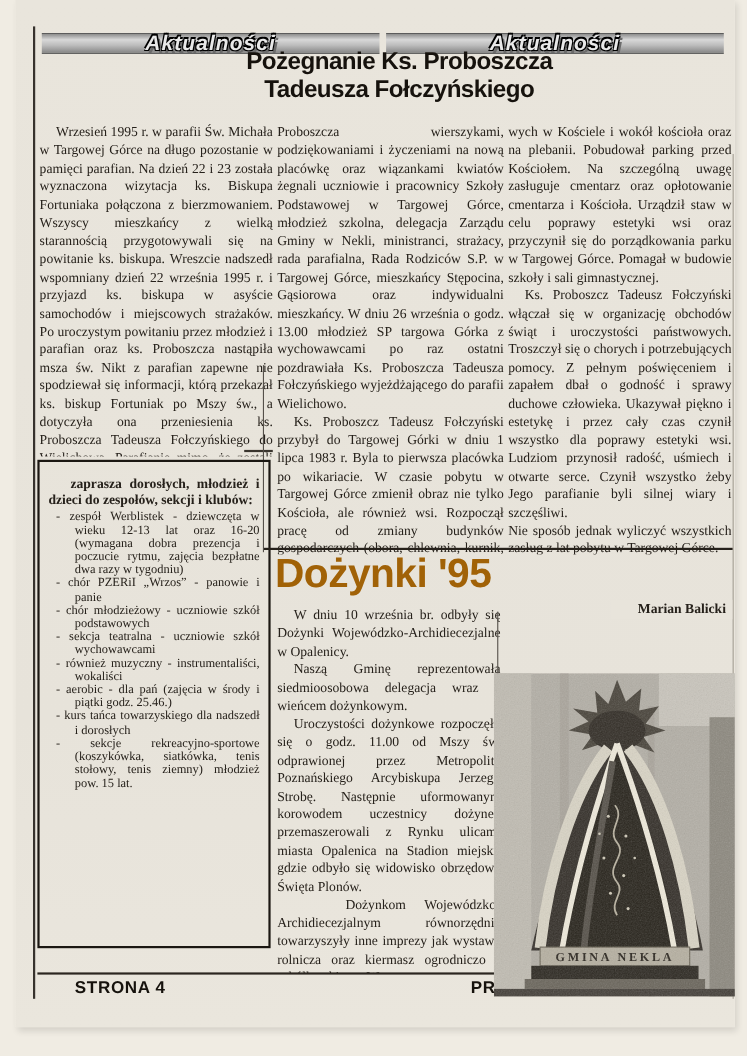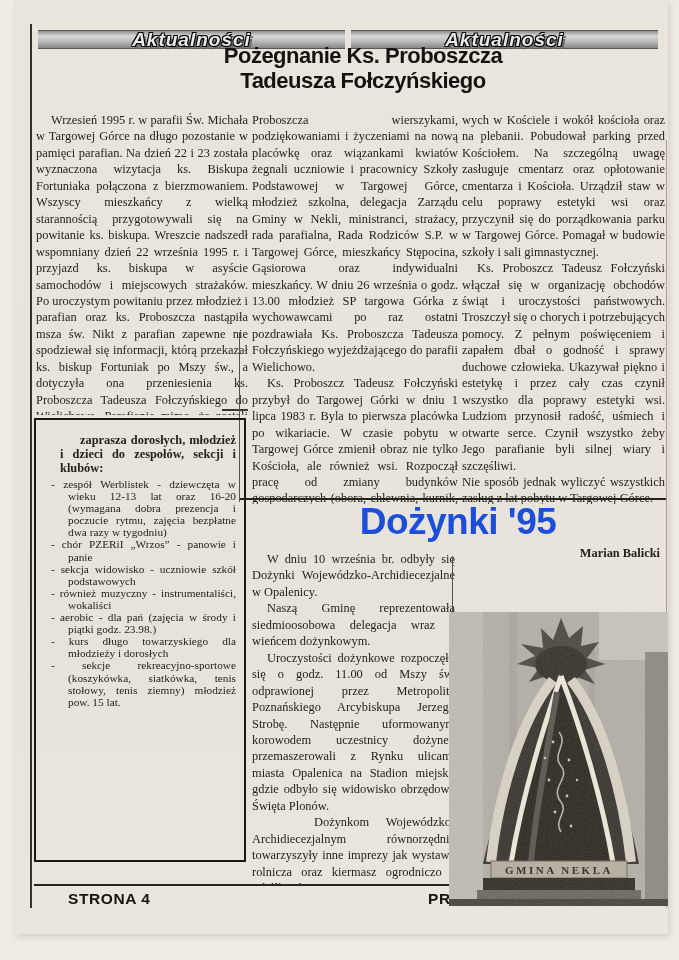--- a/index.html
+++ b/index.html
@@ -50,30 +50,30 @@
   .vline1{position:absolute;left:239px;top:332px;width:1px;height:170px;background:#55504a;}
   .vline2{position:absolute;left:452px;top:556px;width:1px;height:328px;background:#55504a;}
 
   
   .nok-box{
     position:absolute;left:34px;top:418px;width:212px;height:444px;
     border:2px solid #1b1712;box-sizing:border-box;padding:6px 8px 4px 8px;overflow:hidden;
   }
   .nok-title{margin:0;text-align:center;font-family:"Liberation Sans", sans-serif;
     font-weight:700;font-size:28px;line-height:30px;color:#16120d;}
-  .nok-intro{margin:7px 0 3px 16px;font-weight:700;font-size:12.4px;line-height:14px;text-indent:20px;text-align:justify;}
+  .nok-intro{margin:7px 0 3px 0;font-weight:700;font-size:12.4px;line-height:14px;text-indent:20px;text-align:justify;}
   .nok-list{font-size:11.3px;line-height:12.1px;text-align:justify;}
   .nok-list p{margin:0;padding-left:24px;text-indent:-17px;}
 
   
   .rule-doz{position:absolute;left:240px;top:498px;width:426px;height:2px;background:#26211b;}
   .doz-title{
-    position:absolute;left:250px;top:502px;width:416px;margin:0;text-align:center;
+    position:absolute;left:250px;top:502px;width:416px;margin:0;text-align:left;
     font-family:"Liberation Sans", sans-serif;font-weight:700;font-size:37px;line-height:1.1;
-    letter-spacing:-.5px;color:#1d4ed8;
+    letter-spacing:-.5px;color:#a16207;
   }
   .dozleft{left:252px;top:551px;width:203px;height:334px;}
   .dozright{left:462px;top:545px;width:204px;height:86px;}
   .dozright .sig{position:relative;z-index:3;background:#e8e4db;display:inline-block;float:right;padding:0 6px 2px 10px;font-family:Liberation Serif, serif;}
 
   
   .photo{position:absolute;left:449px;top:612px;width:201px;height:294px;z-index:1;}
   .photo svg{display:block;}
 
   
@@ -124,24 +124,25 @@
 </div>
 <div class="tick-col1"></div>
 <div class="vline1"></div>
 
 <div class="nok-box">
   <p class="nok-intro">zaprasza dorosłych, młodzież i dzieci do zespołów, sekcji i klubów:</p>
   <div class="nok-list">
 
       <p>- zespół Werblistek - dziewczęta w wieku 12-13 lat oraz 16-20 (wymagana dobra prezencja i poczucie rytmu, zajęcia bezpłatne dwa razy w tygodniu)</p>
       <p>- chór PZERiI „Wrzos” - panowie i panie</p>
-      <p>- sekcja widowisko - uczniowie szkół podstawowych</p>
+      <p>- chór młodzieżowy - uczniowie szkół podstawowych</p>
+      <p>- sekcja teatralna - uczniowie szkół wychowawcami</p>
       <p>- również muzyczny - instrumentaliści, wokaliści</p>
-      <p>- aerobic - dla pań (zajęcia w środy i piątki godz. 23.98.)</p>
-      <p>- kurs długo towarzyskiego dla młodzieży i dorosłych</p>
+      <p>- aerobic - dla pań (zajęcia w środy i piątki godz. 25.46.)</p>
+      <p>- kurs tańca towarzyskiego dla nadszedł i dorosłych</p>
       <p>- sekcje rekreacyjno-sportowe (koszykówka, siatkówka, tenis stołowy, tenis ziemny) młodzież pow. 15 lat.</p>
     </div>
 
 </div>
 
 <div class="rule-doz"></div>
 <h2 class="doz-title">Dożynki '95</h2>
 
 <div class="bodycol dozleft">
 

